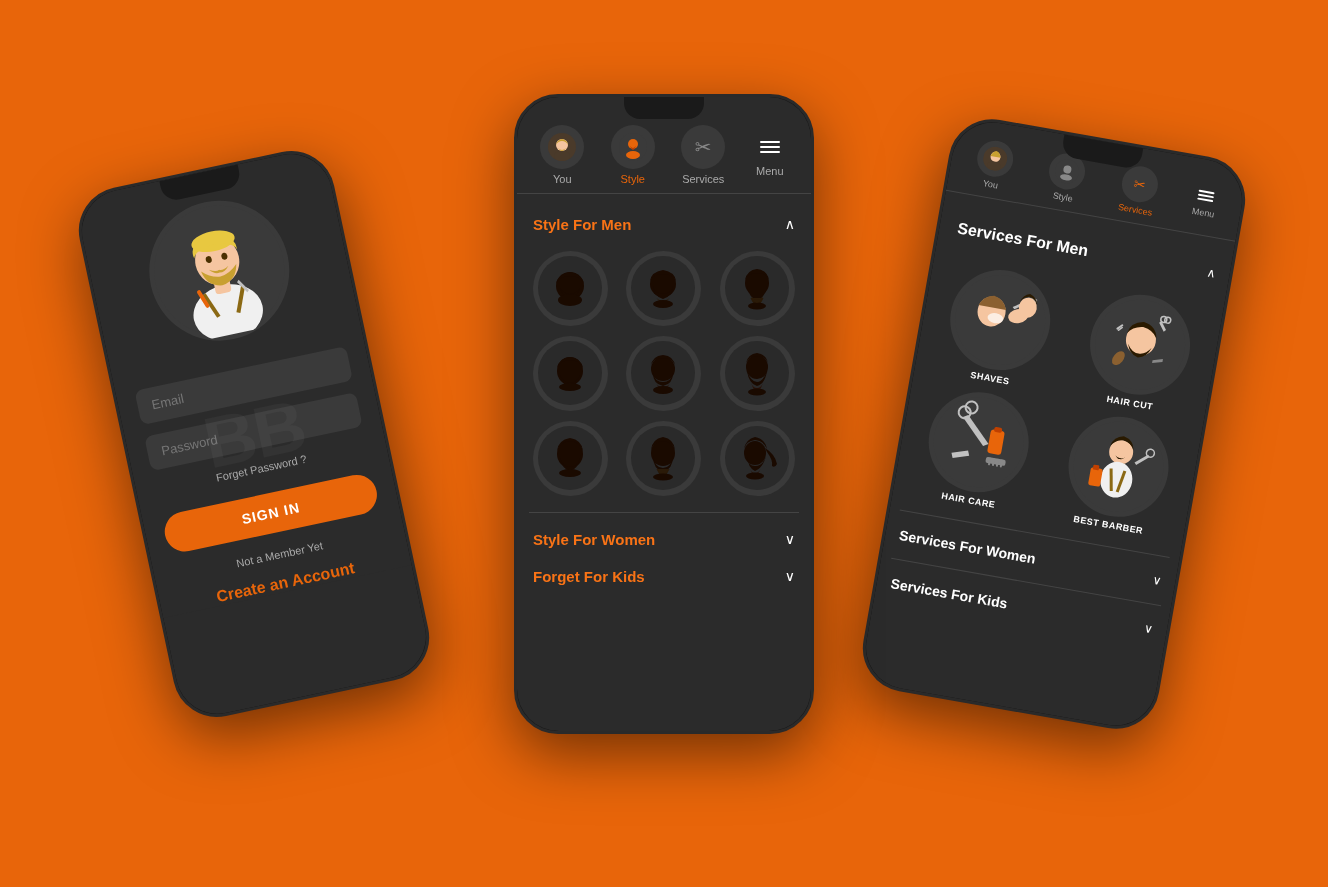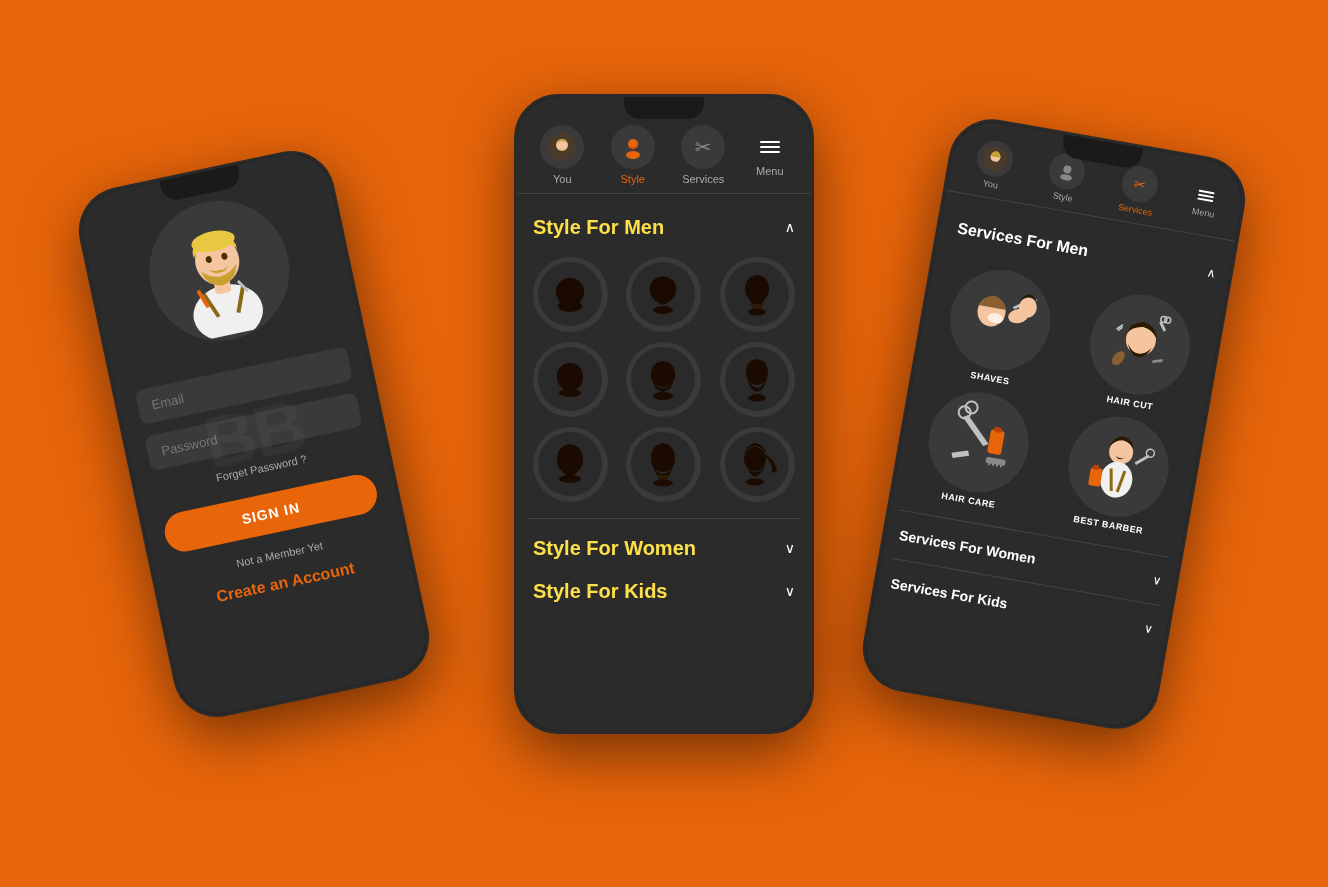--- a/index.html
+++ b/index.html
@@ -259,22 +259,22 @@
 
     .section-header {
       display: flex;
       align-items: center;
       justify-content: space-between;
       padding: 10px 4px;
       cursor: pointer;
     }
 
     .section-title {
-      color: #fde047;
-      font-size: 20px;
+      color: #f97316;
+      font-size: 15px;
       font-weight: 600;
     }
 
     .chevron {
       color: white;
       font-size: 14px;
     }
 
     .hair-grid {
       display: grid;
@@ -632,21 +632,21 @@
         </div>
 
         <div class="divider"></div>
 
         <div class="section-header">
           <span class="section-title">Style For Women</span>
           <span class="chevron">∨</span>
         </div>
 
         <div class="section-header">
-          <span class="section-title">Style For Kids</span>
+          <span class="section-title">Forget For Kids</span>
           <span class="chevron">∨</span>
         </div>
 
       </div>
     </div>
   </div>
 
   <div class="phone phone-right">
     <div class="notch"></div>
     <div class="phone-screen services-screen">

